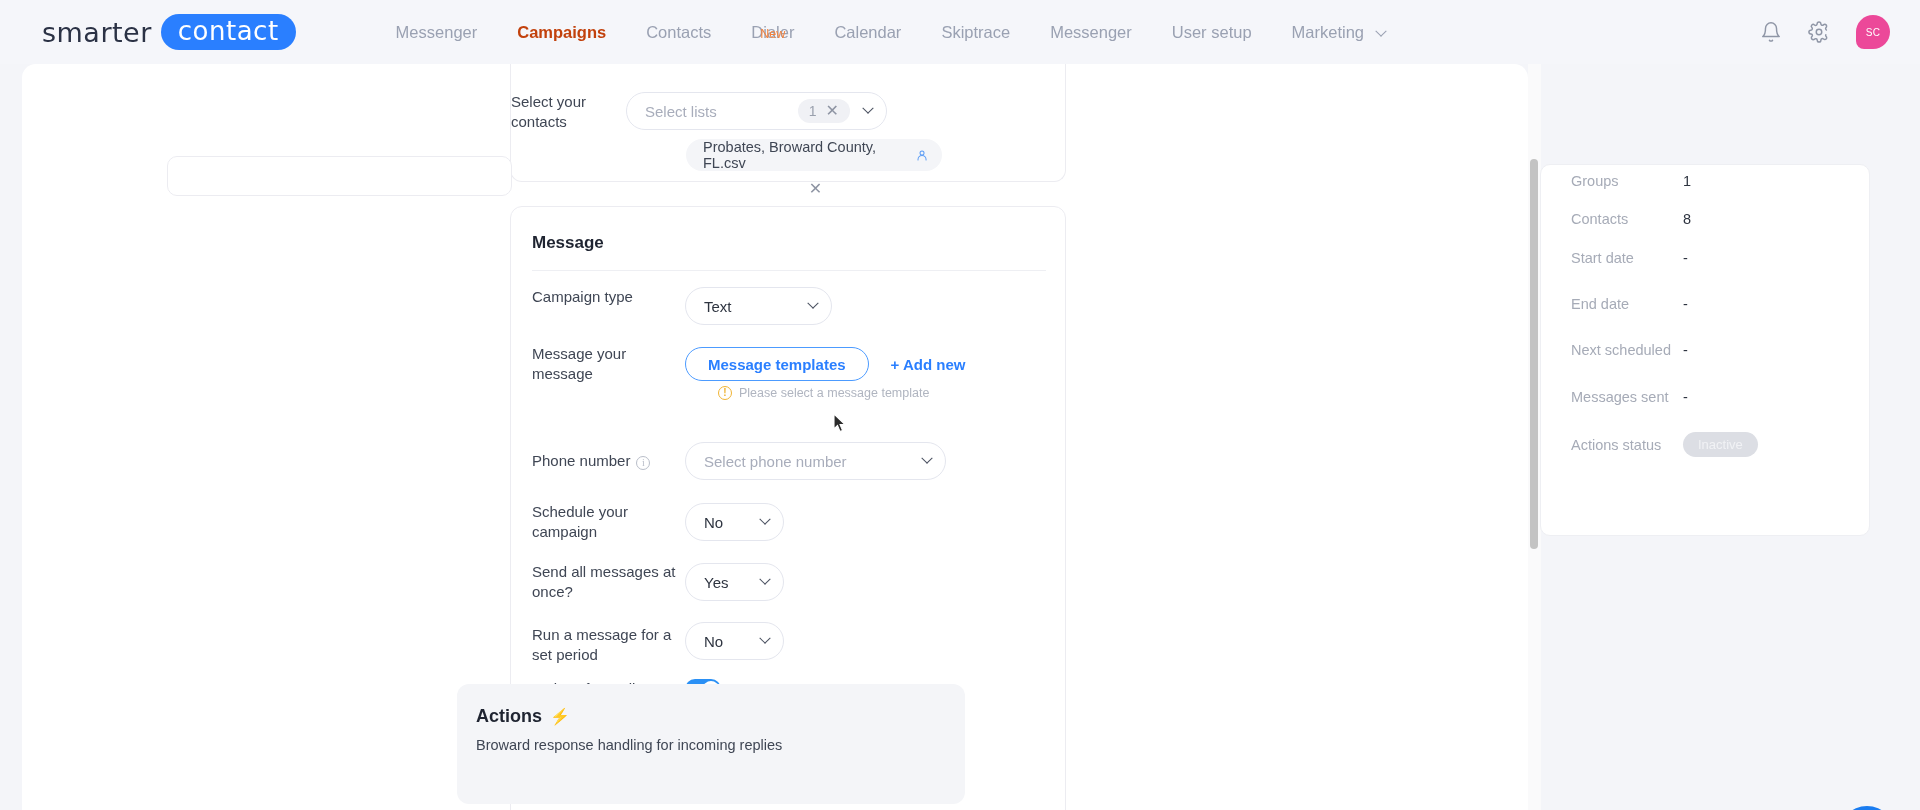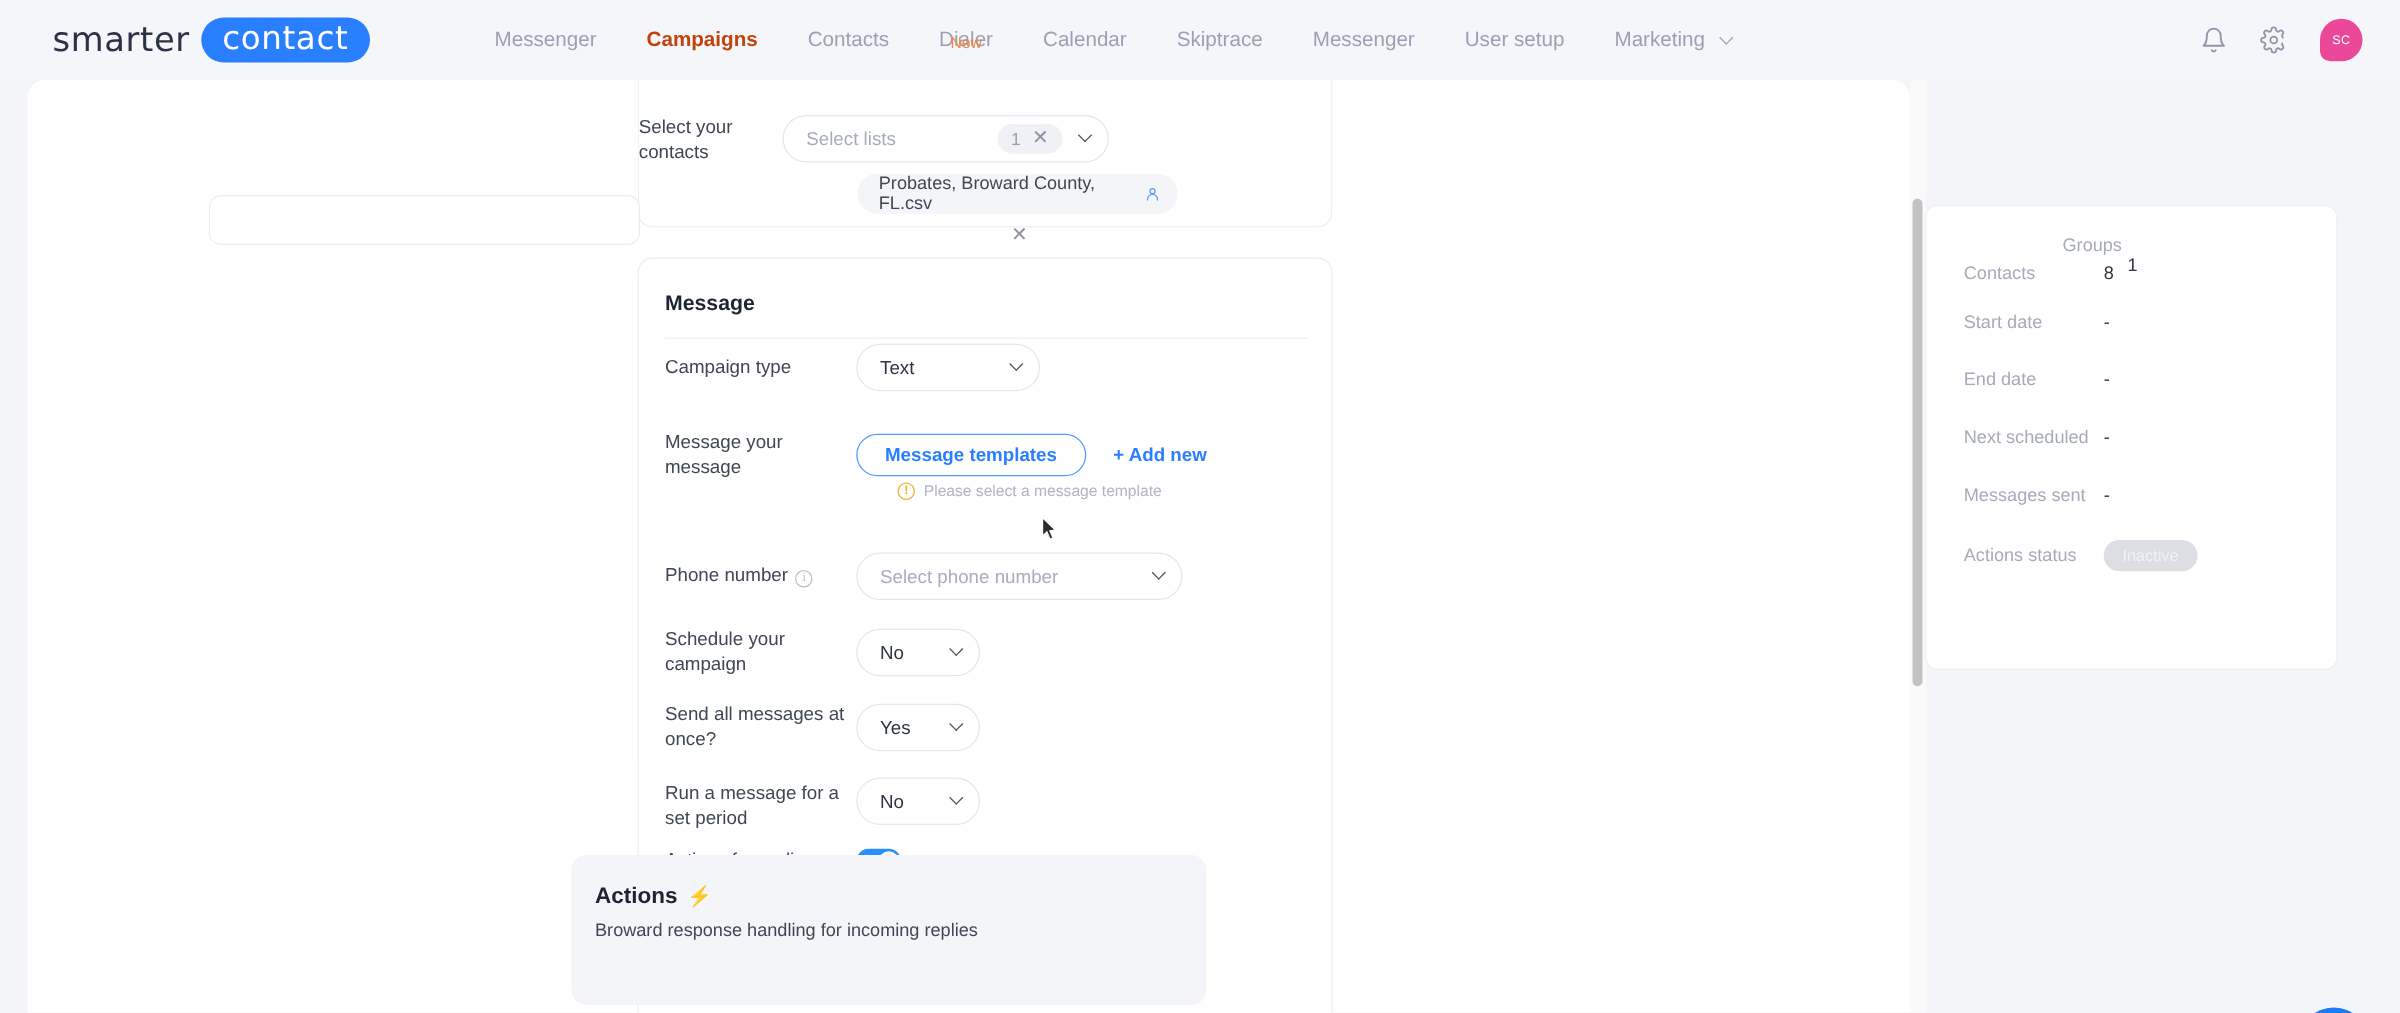--- a/index.html
+++ b/index.html
@@ -278,21 +278,21 @@
           </svg>
         </span>
         <span class="xmark">✕</span>
       </div>
     </div>
 
     <div class="card" id="message-card">
       <div class="section-title" style="position:absolute; left:21px; top:26px;">Message</div>
       <div class="divider" style="left:21px; top:63px; width:514px;"></div>
 
-      <div class="row" style="left:21px; top:68px; width:514px; align-items:center;">
+      <div class="row" style="left:21px; top:80px; width:514px; ">
         <div class="field-label" style="width:153px;">Campaign type</div>
         <div class="select" style="width:147px;">
           <span class="sel-text">Text</span>
           <span class="chev"></span>
         </div>
       </div>
 
       <div class="row" style="left:21px; top:137px; width:514px; align-items:center;">
         <div class="field-label" style="width:153px;">Message your message</div>
         <div class="btn-outline">Message templates</div>
@@ -359,21 +359,21 @@
         <path d="M6 2 L6 17 L9.5 13.5 L12 19.5 L14.5 18.4 L12 12.6 L16.5 12.2 Z" fill="#2b2b2b" stroke="#fff" stroke-width="1.1"></path>
       </svg>
     </div>
   </div>
 
   <div class="scrollbar-track">
   </div>
   <div class="scrollbar-thumb"></div>
 
   <div class="summary">
-    <div class="summary-row" style="top:24px;flex-direction:column;">
+    <div class="summary-row" style="top:8px;">
       <span class="summary-key">Groups</span>
       <span class="summary-val">1</span>
     </div>
     <div class="summary-row" style="top:46px;">
       <span class="summary-key">Contacts</span>
       <span class="summary-val">8</span>
     </div>
     <div class="summary-row" style="top:85px;">
       <span class="summary-key">Start date</span>
       <span class="summary-val">-</span>

